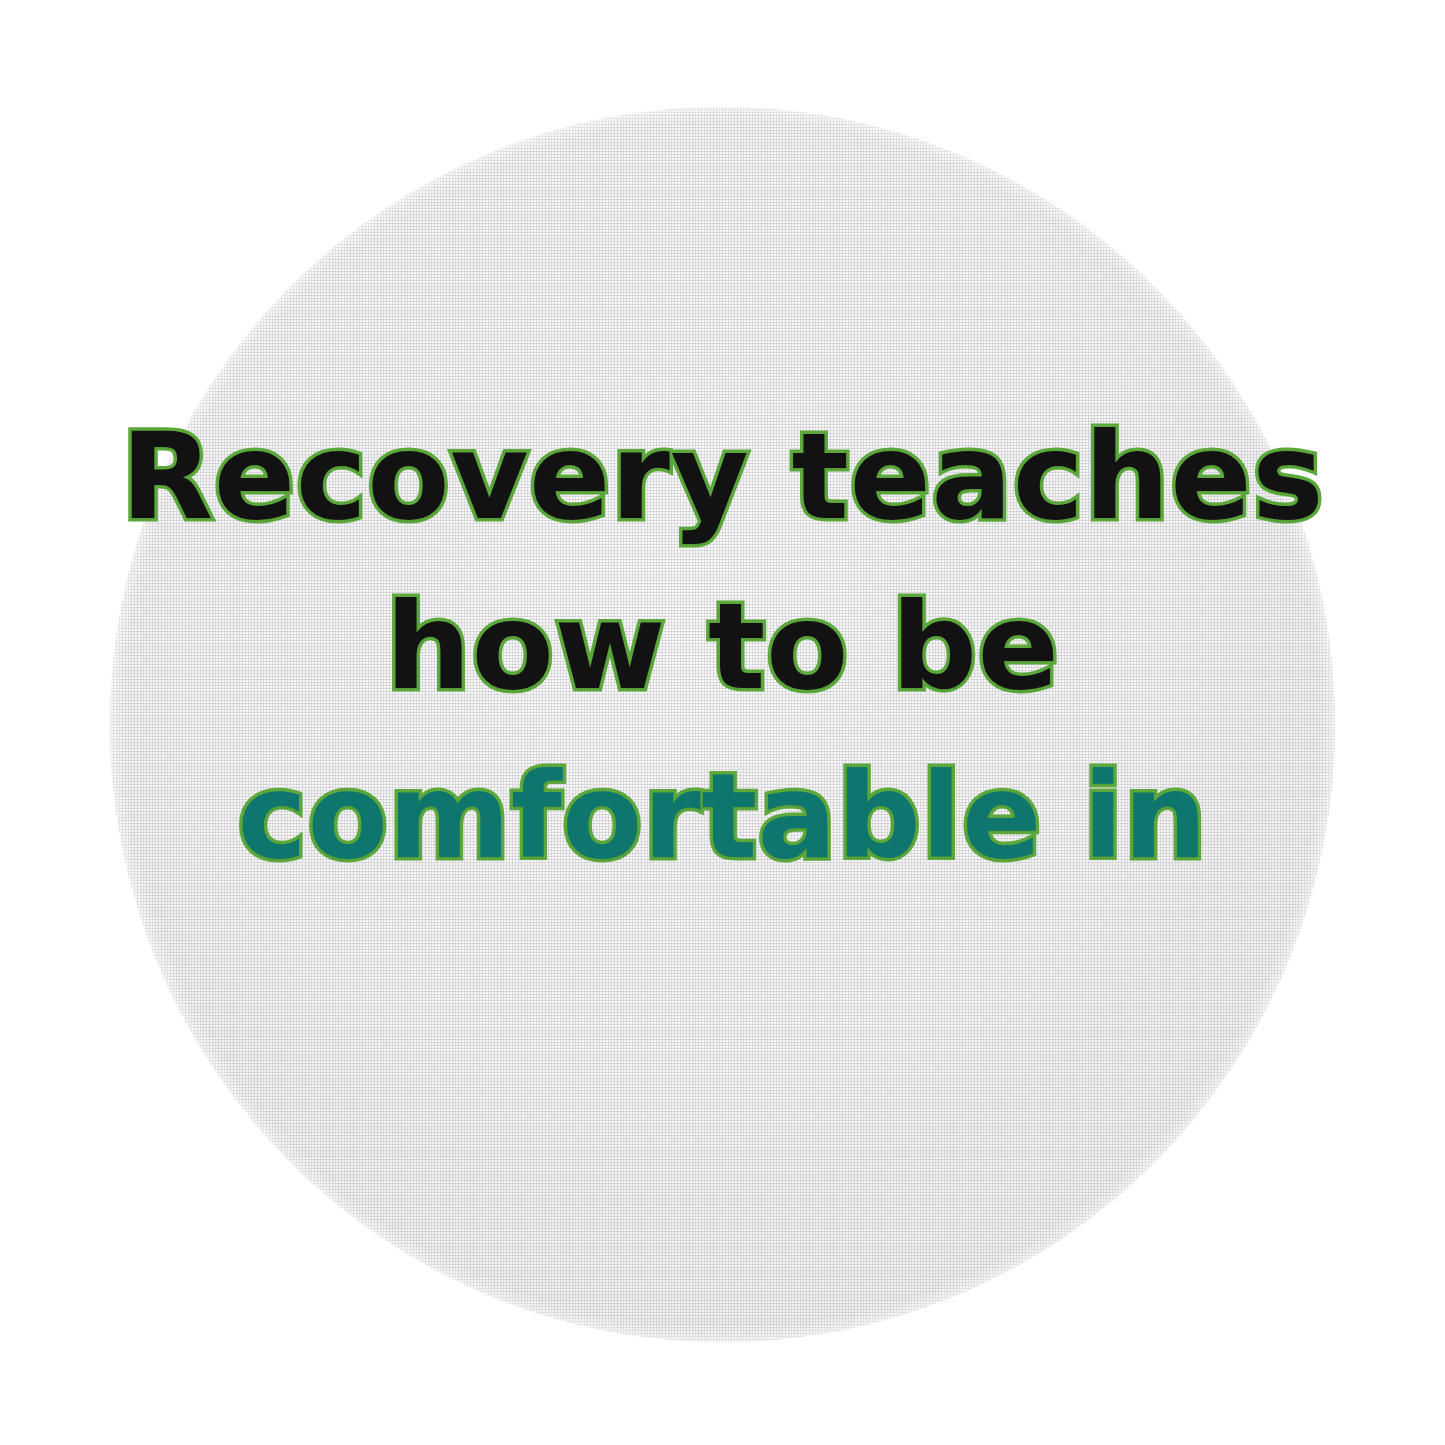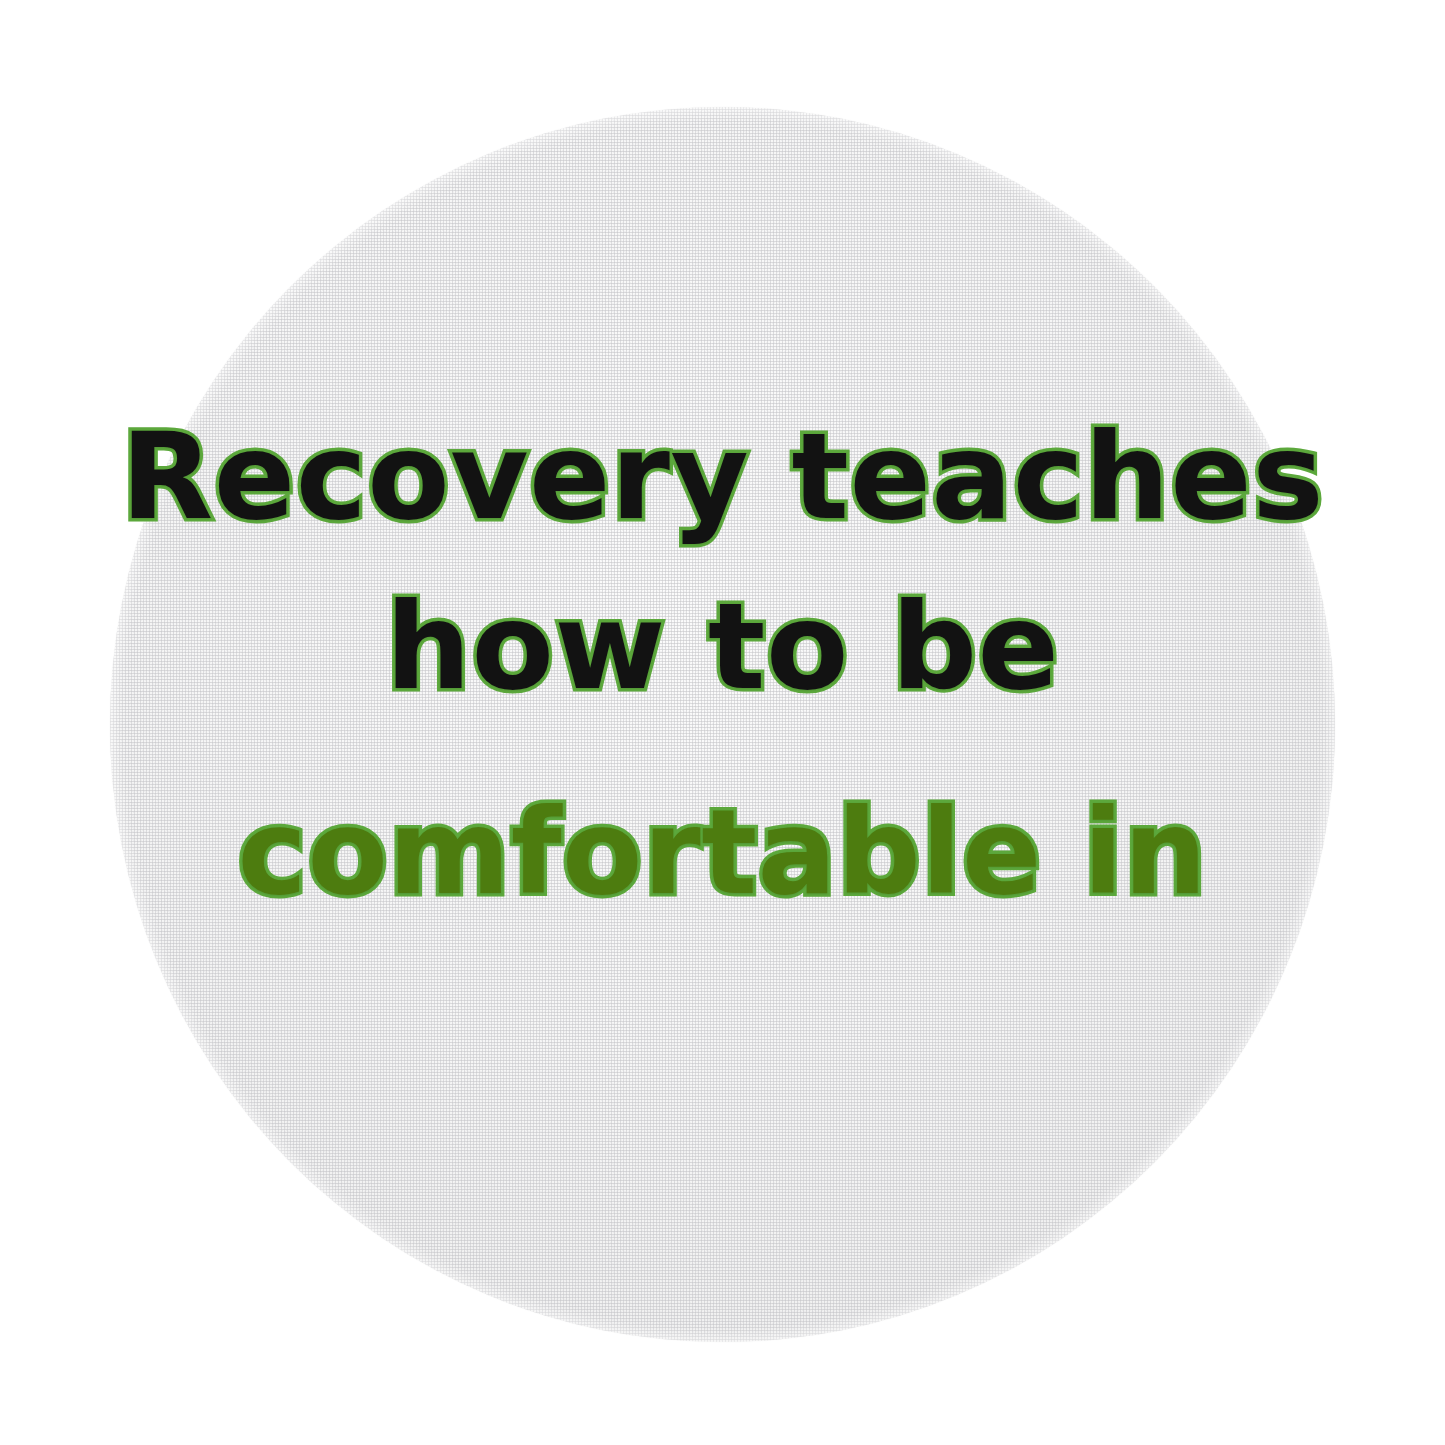--- a/index.html
+++ b/index.html
@@ -112,16 +112,16 @@
 </head>
 <body style="width: 1445px; height: 1445px;">
 
 <div id="stage" style="width: 1306px; height: 1445px; background: rgb(255, 255, 255);">
 
   <div id="disc" style="width: 1225px; height: 1235px; left: 109.5px; top: 106.5px;"></div>
 
   <div id="quote">
     <span class="quote-line l1" style="color: rgb(18, 18, 18); -webkit-text-stroke: 7px rgb(92, 168, 60);">Recovery teaches</span>
     <span class="quote-line l2" style="color: rgb(18, 18, 18); -webkit-text-stroke: 7px rgb(92, 168, 60);">how to be</span>
-    <span class="quote-line l3" style="color: #4d7c0f; margin-top: 36px; -webkit-text-stroke: 7px rgb(92, 168, 60);">comfortable in</span>
+    <span class="quote-line l3" style="color: #0f766e; -webkit-text-stroke: 7px rgb(92, 168, 60);">comfortable in</span>
   </div>
 
 </div>
 
 </body></html>

